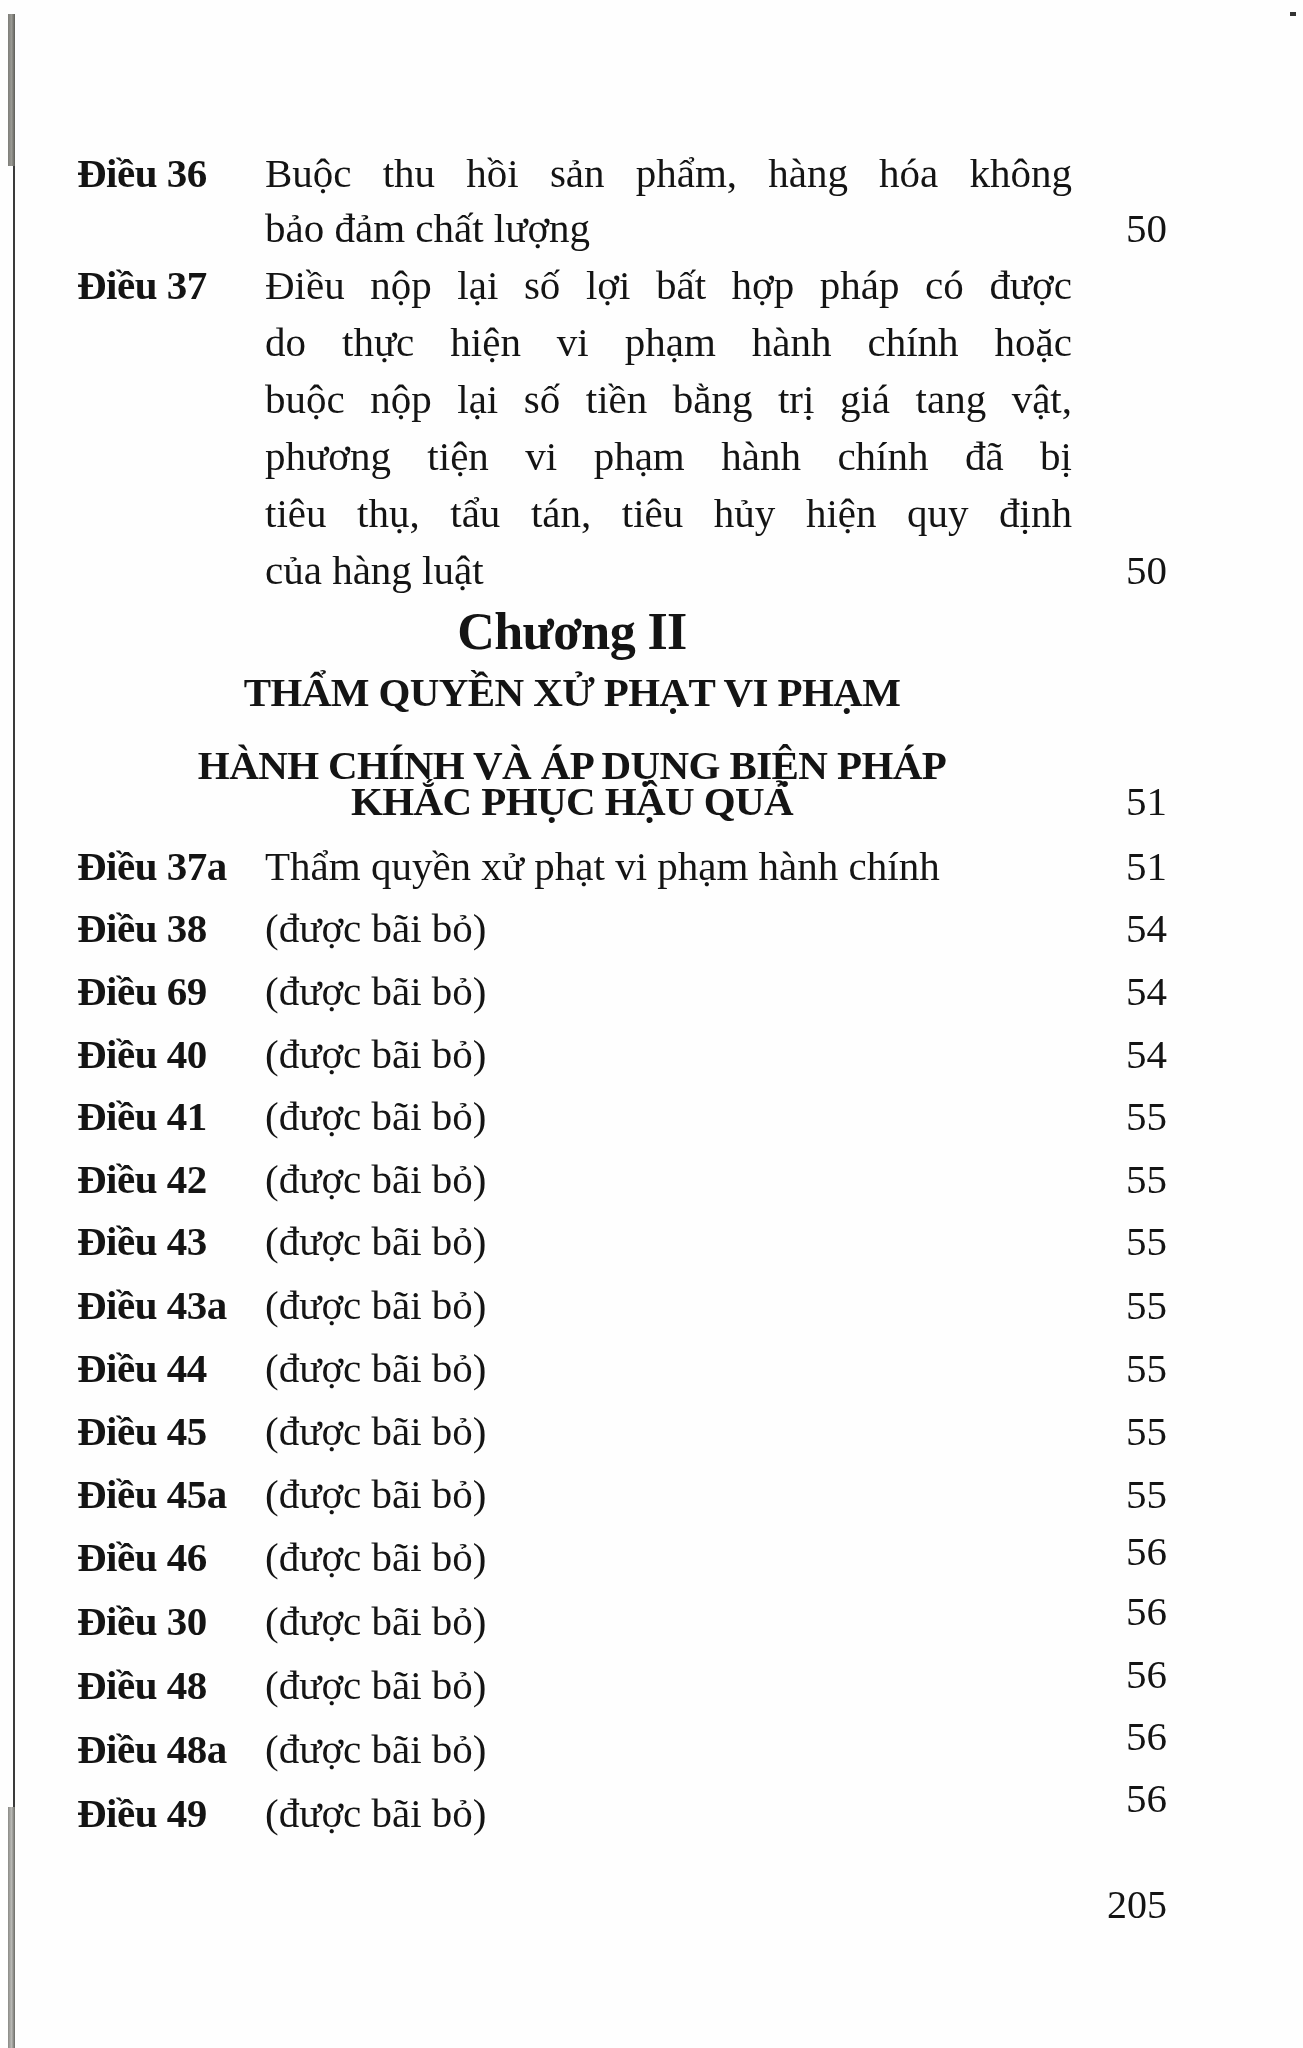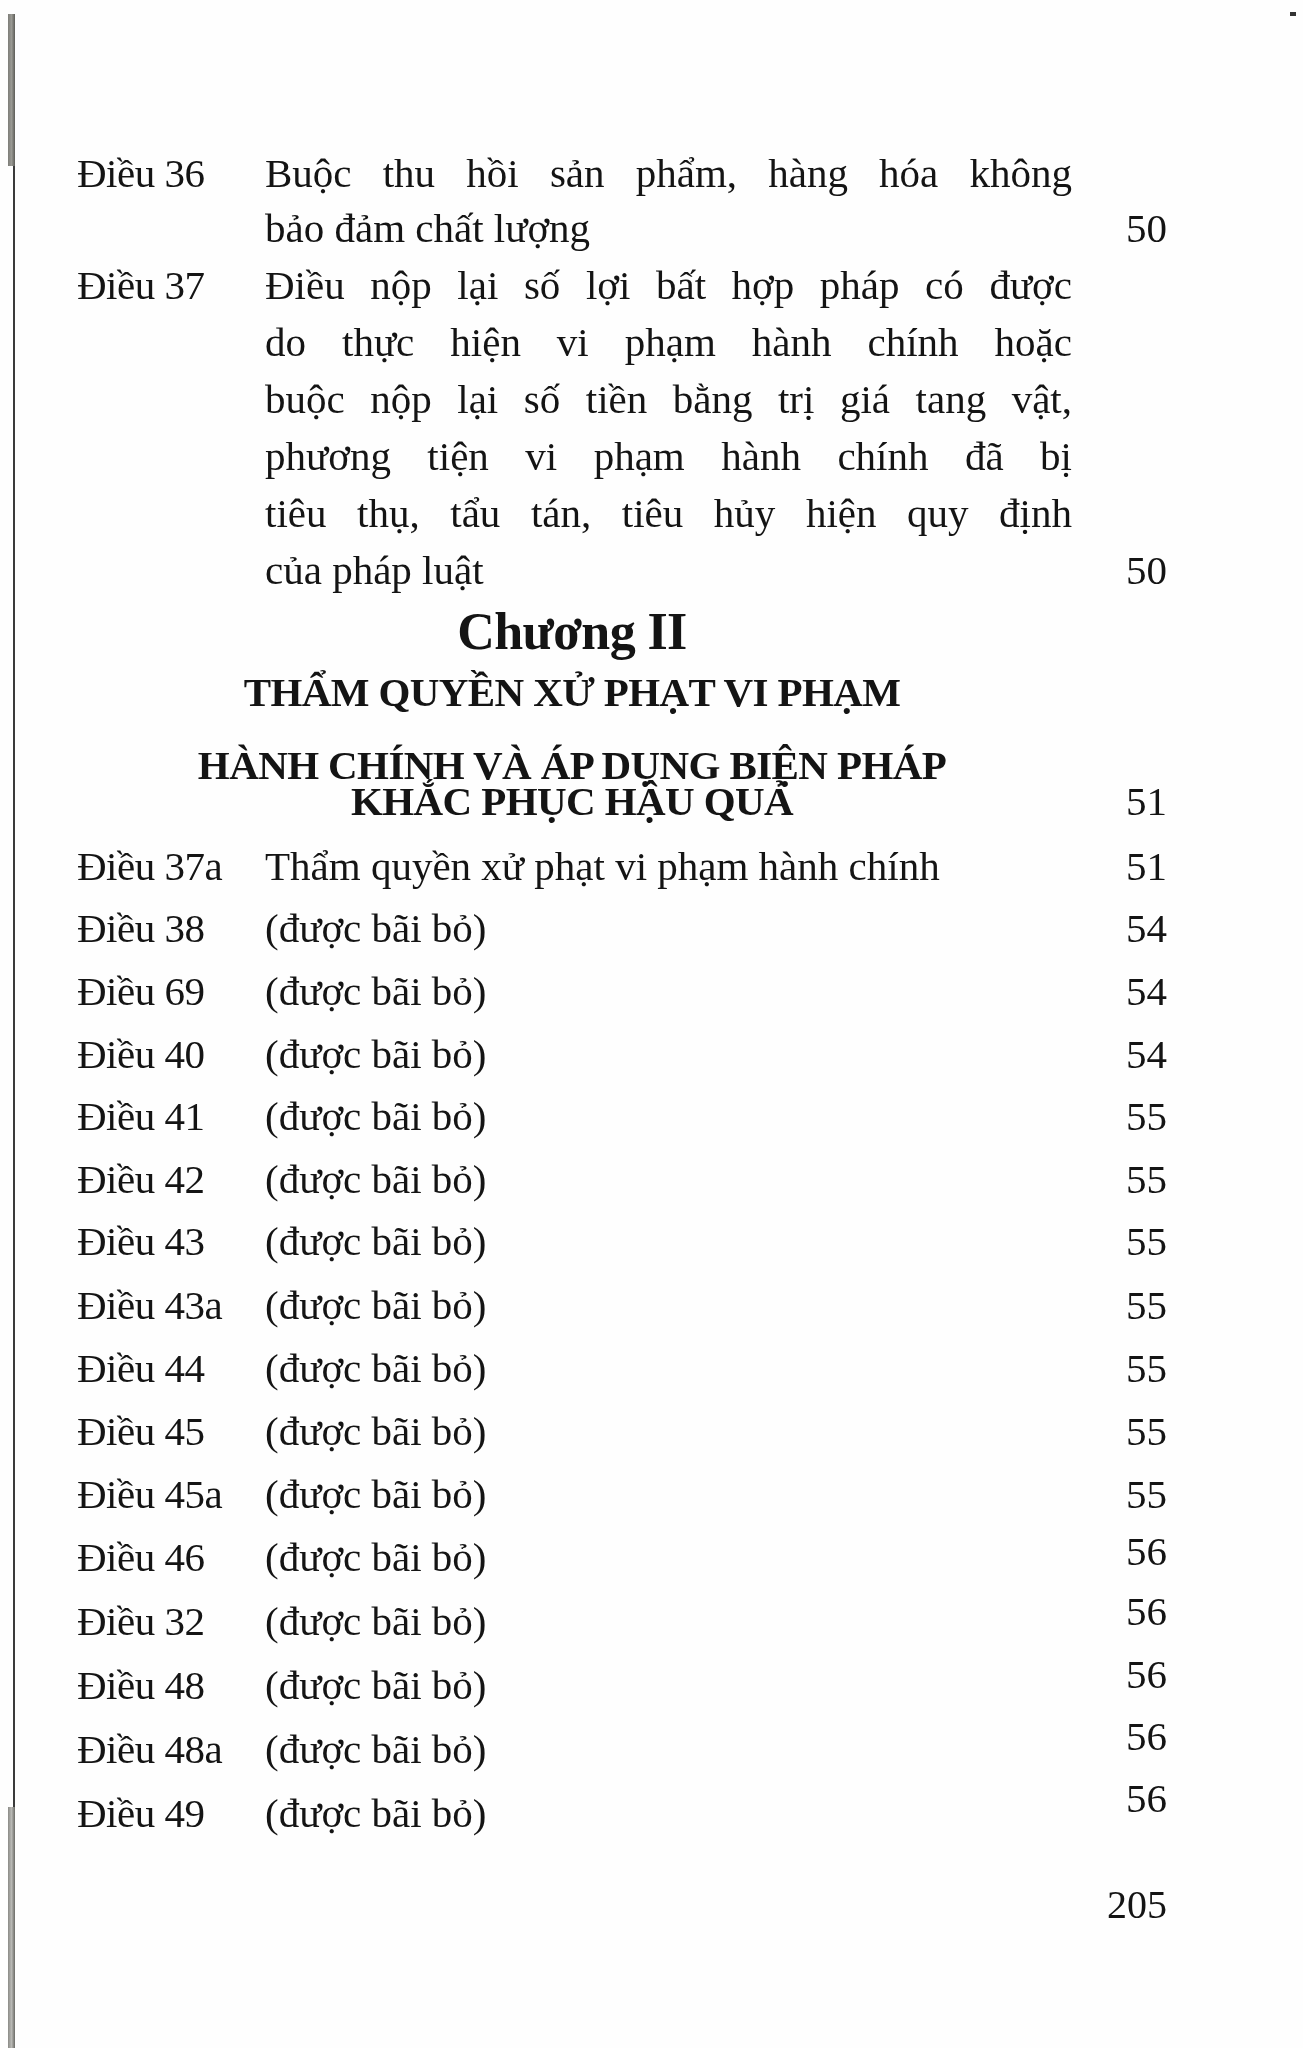--- a/index.html
+++ b/index.html
@@ -49,21 +49,21 @@
 
     .line {
       position: absolute;
       height: 50px;
       line-height: 50px;
       font-size: 41px;
       white-space: nowrap;
     }
     .label {
       left: 77px;
-      font-weight: normal;
+      font-weight: bold;
       letter-spacing: -0.5px;
     }
     .desc {
       left: 265px;
       width: 807px;
       text-align: justify;
       text-align-last: justify;
     }
     .desc.short {
       text-align: left;
@@ -115,21 +115,21 @@
     <div class="line pg" style="top:203px">50</div>
   </div>
 
   <div>
     <div class="line label" style="top:260px">Điều 37</div>
     <div class="line desc" style="top:260px">Điều nộp lại số lợi bất hợp pháp có được</div>
     <div class="line desc" style="top:317px">do thực hiện vi phạm hành chính hoặc</div>
     <div class="line desc" style="top:374px">buộc nộp lại số tiền bằng trị giá tang vật,</div>
     <div class="line desc" style="top:431px">phương tiện vi phạm hành chính đã bị</div>
     <div class="line desc" style="top:488px">tiêu thụ, tẩu tán, tiêu hủy hiện quy định</div>
-    <div class="line desc short" style="top:545px">của pháp luật</div>
+    <div class="line desc short" style="top:545px">của hàng luật</div>
     <div class="line pg" style="top:545px">50</div>
   </div>
 
   <div>
     <div class="line heading chapter" style="top:607px">Chương II</div>
     <div class="line heading caps" style="top:667px">THẨM QUYỀN XỬ PHẠT VI PHẠM</div>
     <div class="line heading caps" style="top:740px">HÀNH CHÍNH VÀ ÁP DỤNG BIỆN PHÁP</div>
     <div class="line heading caps" style="top:776px">KHẮC PHỤC HẬU QUẢ</div>
     <div class="line pg" style="top:776px">51</div>
   </div>
@@ -189,21 +189,21 @@
       <div class="line label" style="top:1469px">Điều 45a</div>
       <div class="line desc short" style="top:1469px">(được bãi bỏ)</div>
       <div class="line pg" style="top:1469px">55</div>
     </div>
     <div>
       <div class="line label" style="top:1532px">Điều 46</div>
       <div class="line desc short" style="top:1532px">(được bãi bỏ)</div>
       <div class="line pg" style="top:1526px">56</div>
     </div>
     <div>
-      <div class="line label" style="top:1596px">Điều 32</div>
+      <div class="line label" style="top:1596px">Điều 30</div>
       <div class="line desc short" style="top:1596px">(được bãi bỏ)</div>
       <div class="line pg" style="top:1586px">56</div>
     </div>
     <div>
       <div class="line label" style="top:1660px">Điều 48</div>
       <div class="line desc short" style="top:1660px">(được bãi bỏ)</div>
       <div class="line pg" style="top:1649px">56</div>
     </div>
     <div>
       <div class="line label" style="top:1724px">Điều 48a</div>

